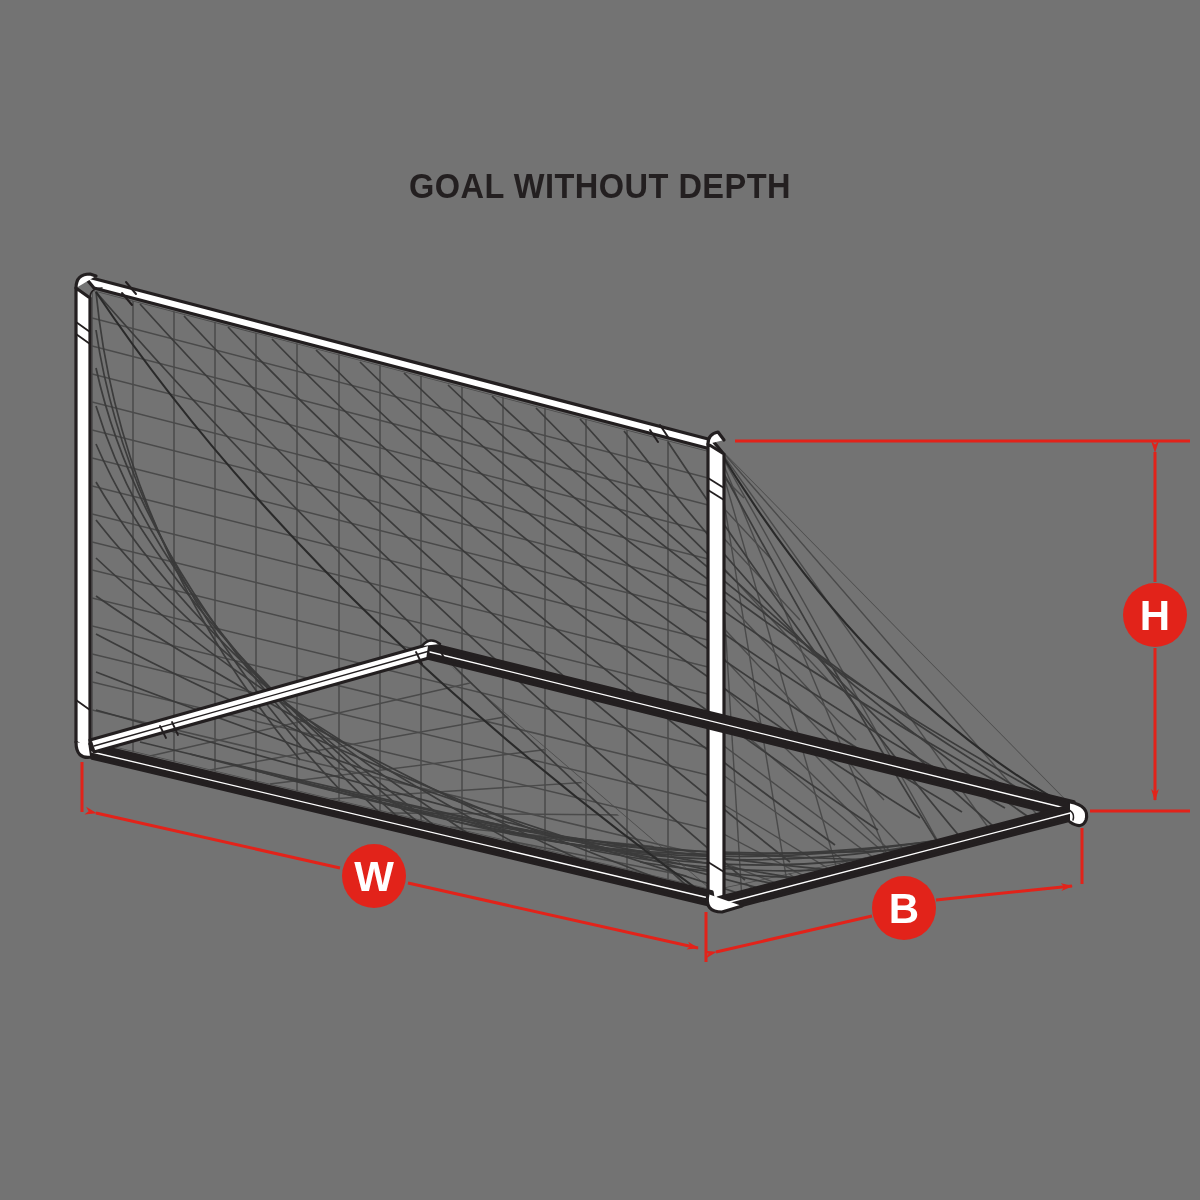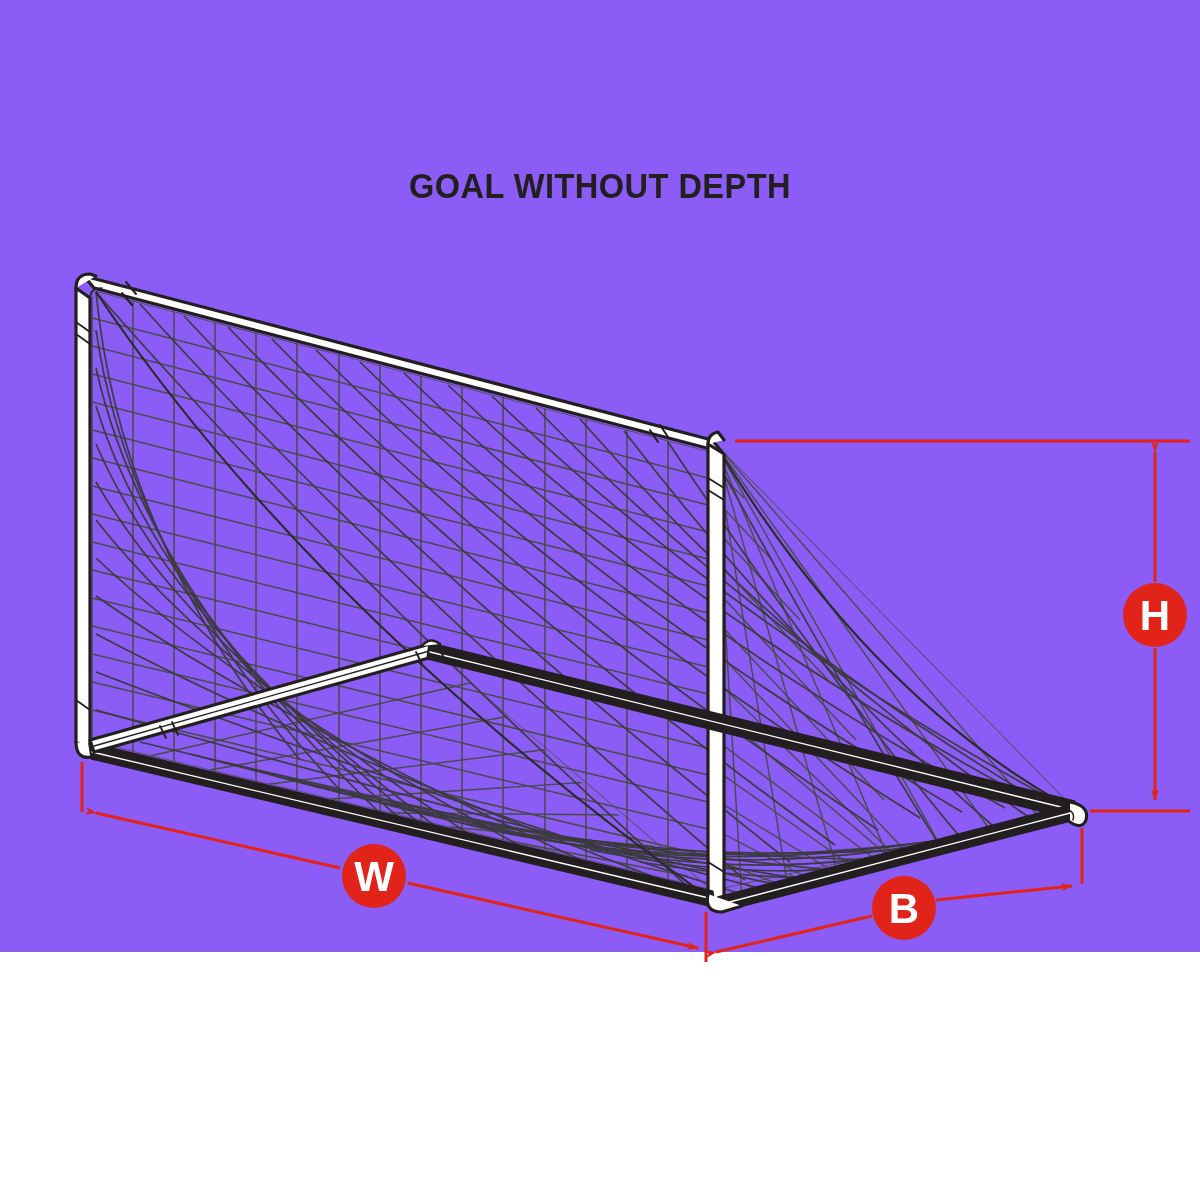--- a/index.html
+++ b/index.html
@@ -9,22 +9,22 @@
   }
   body {
     width: 1200px;
     height: 1200px;
     font-family: "Liberation Sans", sans-serif;
     overflow: hidden;
   }
   #stage {
     position: relative;
     width: 1200px;
-    height: 952px;
-    background: #8b5cf6;
+    height: 1200px;
+    background: #737373;
   }
   #diagram-title {
     position: absolute;
     left: 0;
     top: 166px;
     width: 1200px;
     text-align: center;
     font-family: "Liberation Sans", sans-serif;
     font-weight: bold;
     font-size: 35px;

